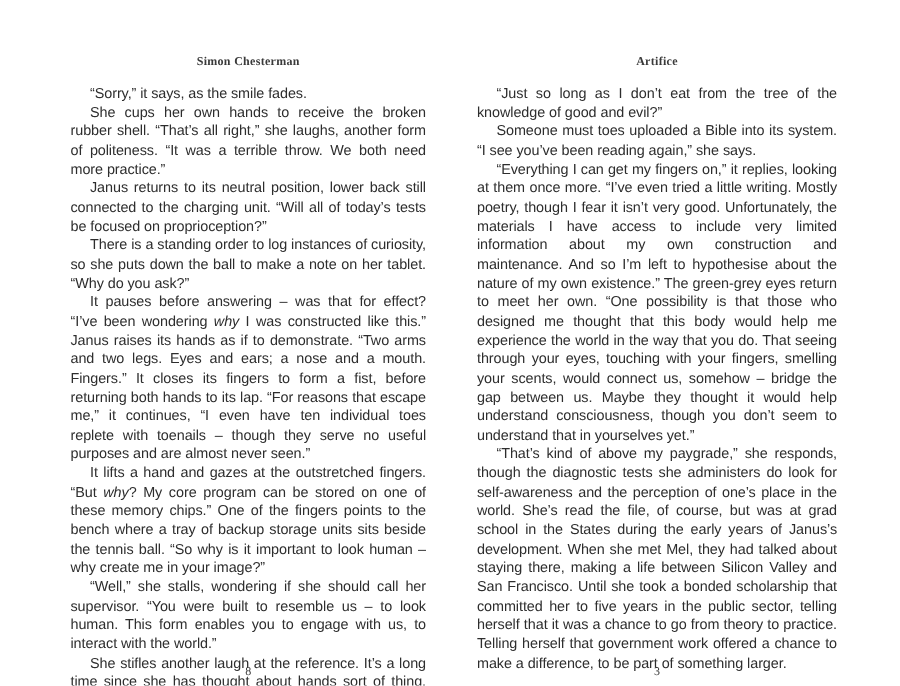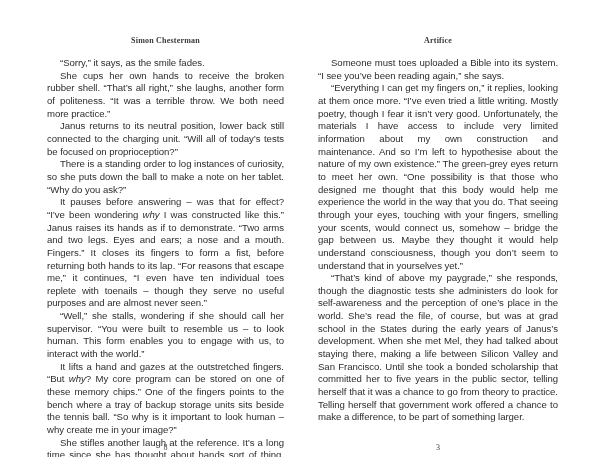--- a/index.html
+++ b/index.html
@@ -72,30 +72,31 @@
 <div class="spread">
 
   <div class="page page-left">
     <div class="running-header">Simon Chesterman</div>
     <div class="body-text">
         <p>“Sorry,” it says, as the smile fades.</p>
         <p>She cups her own hands to receive the broken rubber shell. “That’s all right,” she laughs, another form of politeness. “It was a terrible throw. We both need more practice.”</p>
         <p>Janus returns to its neutral position, lower back still connected to the charging unit. “Will all of today’s tests be focused on proprioception?”</p>
         <p>There is a standing order to log instances of curiosity, so she puts down the ball to make a note on her tablet. “Why do you ask?”</p>
         <p>It pauses before answering – was that for effect? “I’ve been wondering <i>why</i> I was constructed like this.” Janus raises its hands as if to demonstrate. “Two arms and two legs. Eyes and ears; a nose and a mouth. Fingers.” It closes its fingers to form a fist, before returning both hands to its lap. “For reasons that escape me,” it continues, “I even have ten individual toes replete with toenails – though they serve no useful purposes and are almost never seen.”</p>
+        <p>It lifts a hand and gazes at the outstretched fingers. “But <i>why</i>? My core program can be stored on one of these memory chips.” One of the fingers points to the bench where a tray of backup storage units sits beside the tennis ball. “So why is it important to look human – why create me in your image?”</p>
         <p>“Well,” she stalls, wondering if she should call her supervisor. “You were built to resemble us – to look human. This form enables you to engage with us, to interact with the world.”</p>
-        <p>It lifts a hand and gazes at the outstretched fingers. “But <i>why</i>? My core program can be stored on one of these memory chips.” One of the fingers points to the bench where a tray of backup storage units sits beside the tennis ball. “So why is it important to look human – why create me in your image?”</p>
         <p>She stifles another laugh at the reference. It’s a long time since she has thought about hands sort of thing. “We didn’t fashion you from clay to rule over the fish in the sea and the birds in the sky, if that’s what you’re asking.”</p>
       </div>
     <div class="folio">8</div>
   </div>
 
   <div class="page page-right">
     <div class="running-header">Artifice</div>
     <div class="body-text">
+        <p>“Just so long as I don’t eat from the tree of the knowledge of good and evil?”</p>
         <p>Someone must toes uploaded a Bible into its system. “I see you’ve been reading again,” she says.</p>
         <p>“Everything I can get my fingers on,” it replies, looking at them once more. “I’ve even tried a little writing. Mostly poetry, though I fear it isn’t very good. Unfortunately, the materials I have access to include very limited information about my own construction and maintenance. And so I’m left to hypothesise about the nature of my own existence.” The green-grey eyes return to meet her own. “One possibility is that those who designed me thought that this body would help me experience the world in the way that you do. That seeing through your eyes, touching with your fingers, smelling your scents, would connect us, somehow – bridge the gap between us. Maybe they thought it would help understand consciousness, though you don’t seem to understand that in yourselves yet.”</p>
         <p>“That’s kind of above my paygrade,” she responds, though the diagnostic tests she administers do look for self-awareness and the perception of one’s place in the world. She’s read the file, of course, but was at grad school in the States during the early years of Janus’s development. When she met Mel, they had talked about staying there, making a life between Silicon Valley and San Francisco. Until she took a bonded scholarship that committed her to five years in the public sector, telling herself that it was a chance to go from theory to practice. Telling herself that government work offered a chance to make a difference, to be part of something larger.</p>
       </div>
     <div class="folio">3</div>
   </div>
 
 </div>
 
 </body></html>

